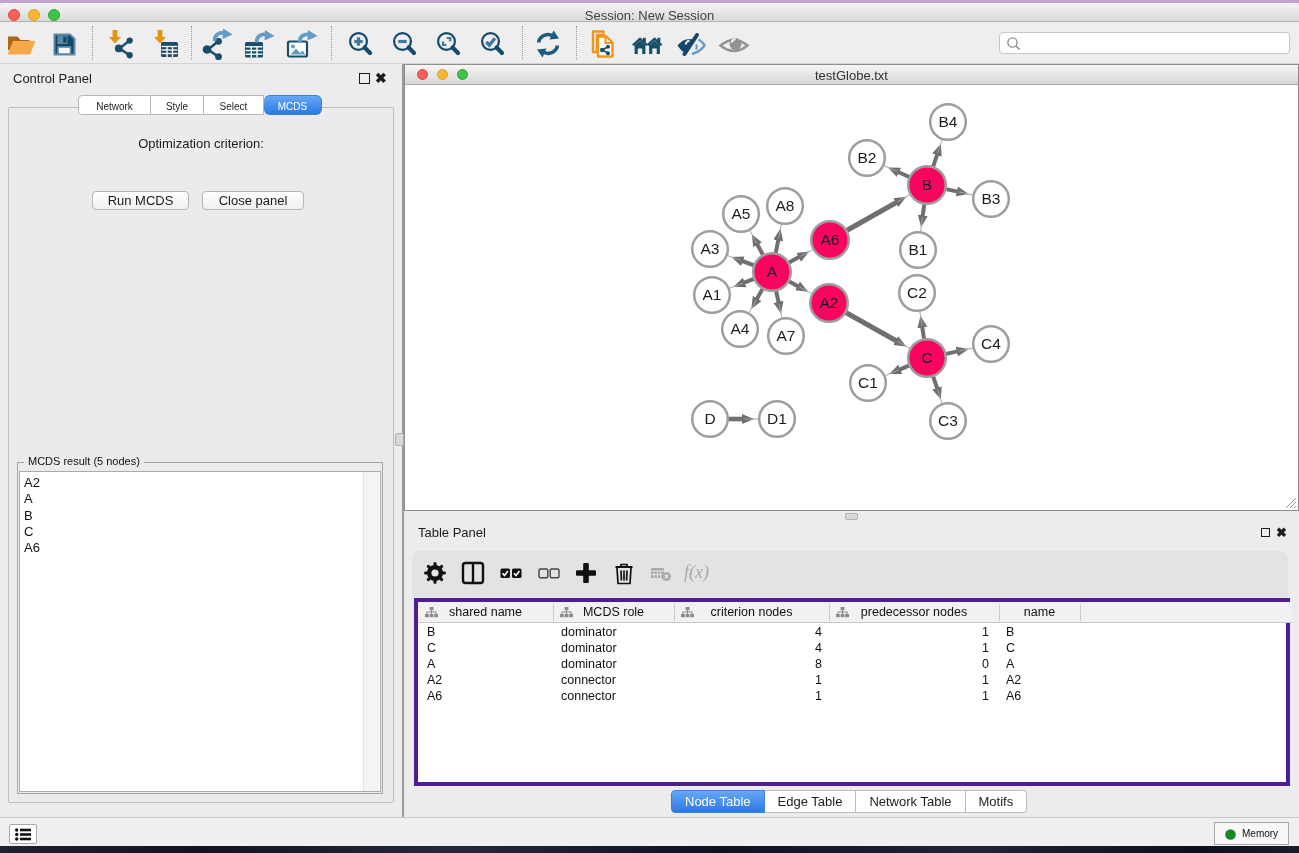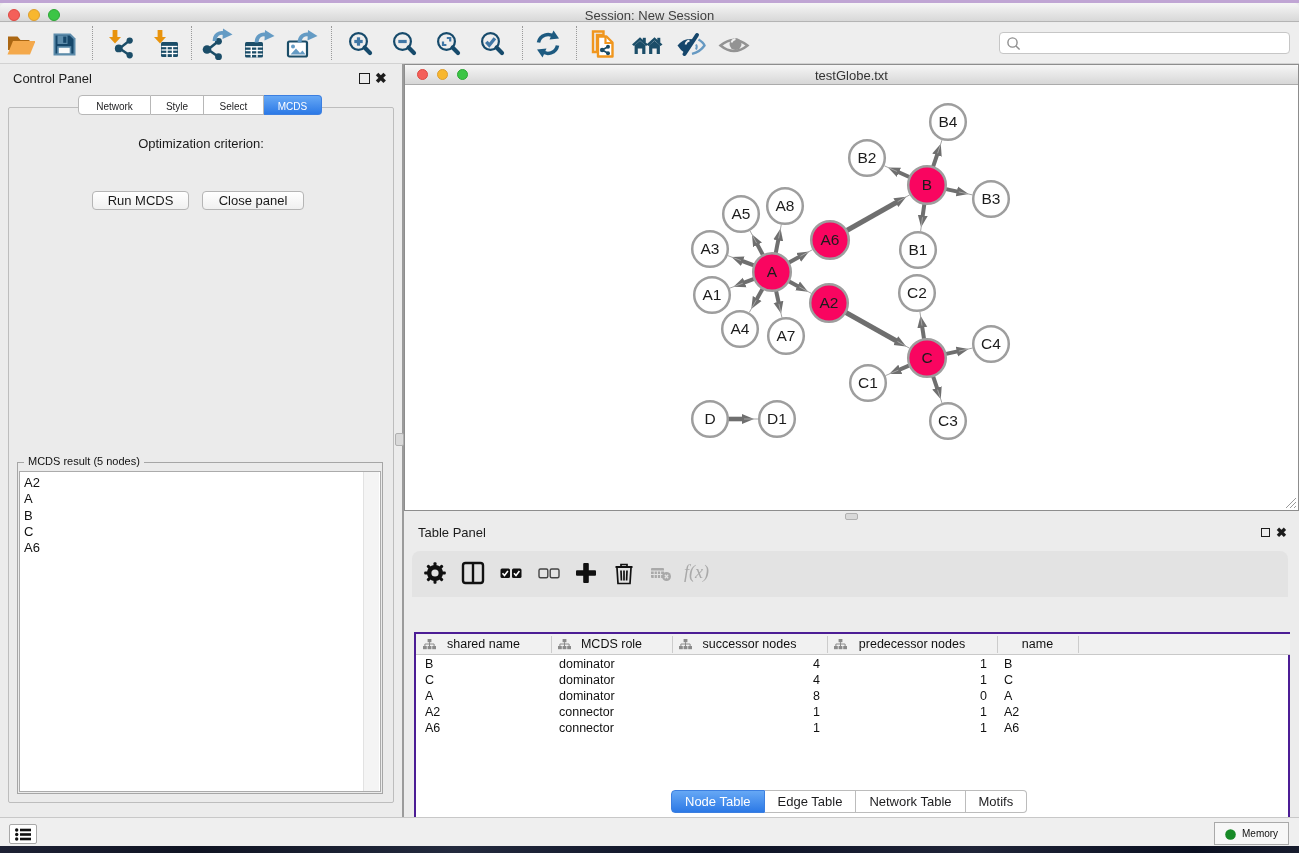--- a/index.html
+++ b/index.html
@@ -58,22 +58,22 @@
 #nettitle { left:0; top:0; width:893px; height:20px;
   background:linear-gradient(#f6f6f6,#d7d7d7); border-bottom:1px solid #ababab;
   border-radius:3px 3px 0 0; }
 .tl2 { position:absolute; width:11px; height:11px; border-radius:50%; top:4px; }
 #netname { position:absolute; left:0; top:3px; width:893px; text-align:center;
   font-size:13px; color:#333; }
 
 #tpTitle { left:418px; top:525px; font-size:13px; color:#1c1c1c; }
 #ttoolbar { left:412px; top:551px; width:876px; height:46px; background:#e3e3e3;
   border-radius:8px 8px 0 0; }
-#tblwrap { left:414px; top:632px; width:876px; height:188px; background:#fff;
-  border:2px solid #4c1d95; }
+#tblwrap { left:414px; top:598px; width:876px; height:188px; background:#fff;
+  border:4px solid #4c1d95; }
 #thead { position:absolute; left:0; top:0; width:874px; height:21px; background:#f1f1f1;
   border-bottom:1px solid #c9c9c9; }
 .hsep { position:absolute; top:2px; height:17px; width:1px; background:#cccccc; }
 .hlab { position:absolute; top:3px; font-size:12.5px; color:#111; text-align:center; }
 .cell { position:absolute; font-size:12.5px; color:#111; height:16px; }
 .num { text-align:right; }
 .btab { height:23px; line-height:21px; background:#fff; border:1px solid #bcbcbc;
   border-left:none; font-size:13px; color:#1d1d1f; padding:0 13px; }
 .btab.first { border-left:1px solid #bcbcbc; border-radius:4px 0 0 4px; }
 .btab.last { border-radius:0 4px 4px 0; }
@@ -258,21 +258,21 @@
   </div>
 
   <div class="abs" id="cpTitle">Control Panel</div>
   <div class="wbtn" style="left:359px;top:73px;width:11px;height:11px;border:1.5px solid #1c1c1c;"></div>
   <div class="wbtn" style="left:375px;top:70px;font-size:14px;font-weight:bold;">✖</div>
   <div class="abs" id="cpPanel"></div>
   <div class="tabrow" style="left:78px;top:95px;">
     <div class="tab first" style="width:73px;">Network</div>
     <div class="tab" style="width:53px;">Style</div>
     <div class="tab" style="width:60px;">Select</div>
-    <div class="tab last sel" style="width:58px;">MCDS</div>
+    <div class="tab last sel" style="width:58px;border-radius:6px;">MCDS</div>
   </div>
   <div class="abs" id="optLabel">Optimization criterion:</div>
   <div class="btn" style="left:92px;top:191px;width:97px;">Run MCDS</div>
   <div class="btn" style="left:202px;top:191px;width:102px;">Close panel</div>
   <div class="abs" id="grpbox"></div>
   <div class="abs" id="grplabel">MCDS result (5 nodes)</div>
   <div class="abs" id="mlist">A2<br>A<br>B<br>C<br>A6</div>
   <div class="abs" id="mtrack"></div>
 
   <div class="abs" id="vdiv"></div>
@@ -480,21 +480,21 @@
           <g fill="#8a8a8a">
             <rect x="4.6" y="0" width="3.8" height="3.2"></rect>
             <rect x="0" y="7" width="3.8" height="3.2"></rect>
             <rect x="4.6" y="7" width="3.8" height="3.2"></rect>
             <rect x="9.2" y="7" width="3.8" height="3.2"></rect>
           </g>
           <g stroke="#8a8a8a" stroke-width="1" fill="none">
             <path d="M1.9 7 V5 H11.1 V7 M6.5 3.2 V7"></path>
           </g>
         </svg>
-      <div class="hlab" style="left:256px;width:155px;">successor nodes</div>
+      <div class="hlab" style="left:256px;width:155px;">criterion nodes</div>
       <svg class="abs" style="left:418px;top:5px" width="13" height="11" viewBox="0 0 13 11">
           <g fill="#8a8a8a">
             <rect x="4.6" y="0" width="3.8" height="3.2"></rect>
             <rect x="0" y="7" width="3.8" height="3.2"></rect>
             <rect x="4.6" y="7" width="3.8" height="3.2"></rect>
             <rect x="9.2" y="7" width="3.8" height="3.2"></rect>
           </g>
           <g stroke="#8a8a8a" stroke-width="1" fill="none">
             <path d="M1.9 7 V5 H11.1 V7 M6.5 3.2 V7"></path>
           </g>

